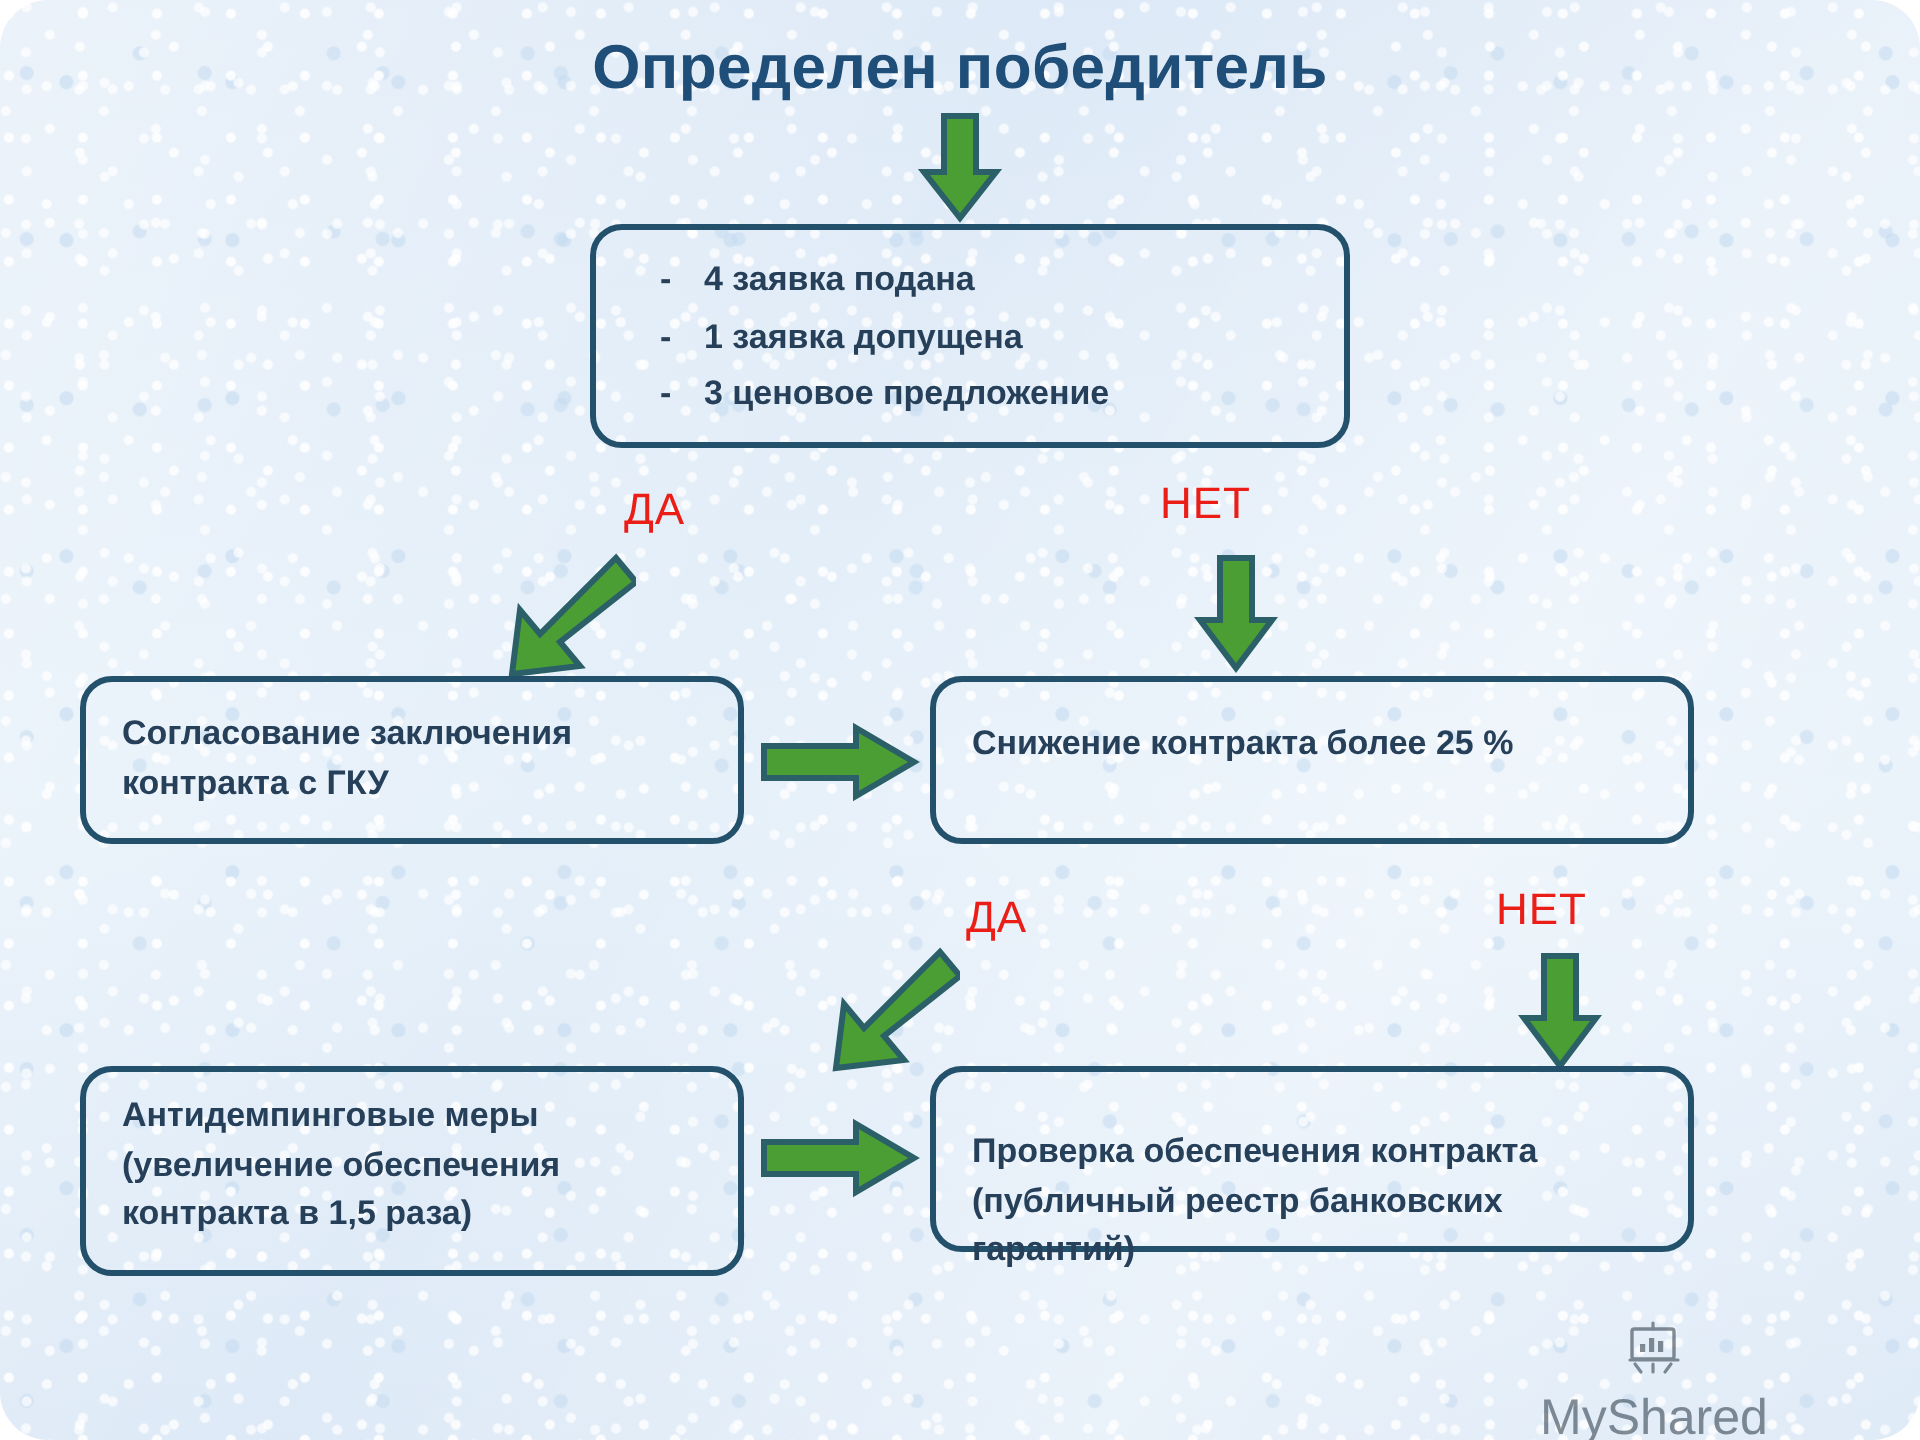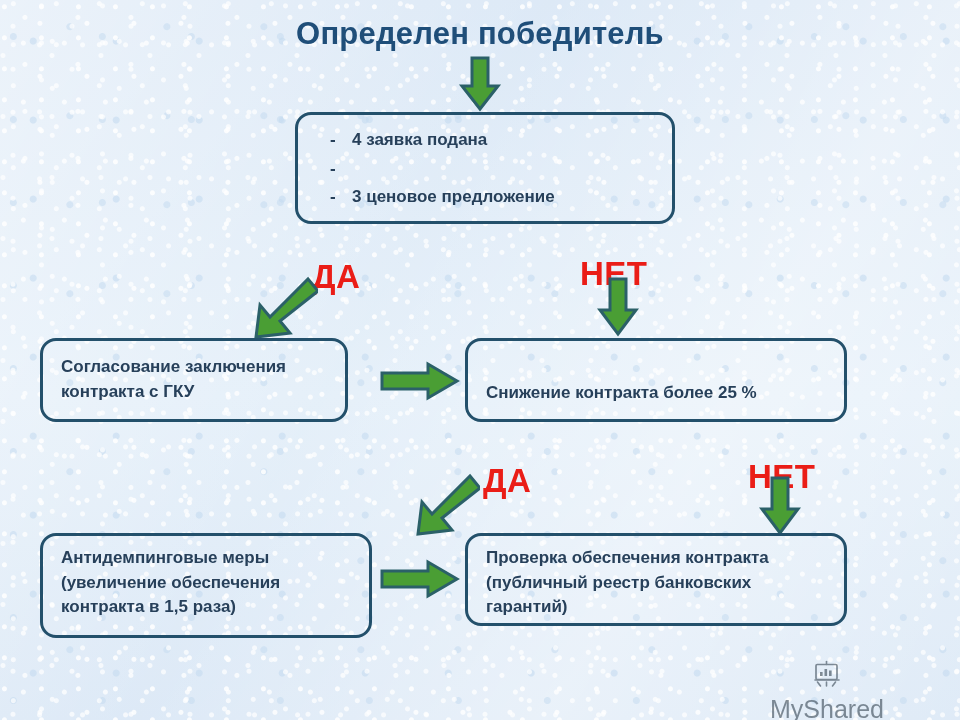--- a/index.html
+++ b/index.html
@@ -32,20 +32,21 @@
       radial-gradient(circle at 40% 52%, rgba(197,219,240,0.6) 0 3px, transparent 4px),
       radial-gradient(circle at 72% 30%, rgba(197,219,240,0.55) 0 3px, transparent 4px),
       radial-gradient(circle at 15% 44%, rgba(197,219,240,0.55) 0 3px, transparent 4px),
       linear-gradient(120deg, rgba(255,255,255,0.45) 0%, rgba(255,255,255,0.05) 40%, rgba(255,255,255,0.4) 70%, rgba(255,255,255,0.1) 100%),
       linear-gradient(0deg, #dbe8f6 0%, #e4eff9 45%, #dbe8f6 100%);
     background-size:
       37px 31px, 43px 41px, 53px 47px, 61px 37px, 47px 53px,
       59px 43px, 41px 59px, 67px 47px, 49px 61px, 43px 67px,
       83px 79px, 97px 89px, 89px 83px,
       100% 100%, 100% 100%;
+    border-radius: 24px;
   }
 
   
   #title {
     position: absolute;
     left: 0;
     top: 16px;
     width: 960px;
     text-align: center;
     font-size: 31px;
@@ -81,48 +82,47 @@
   .bullet-dash {
     width: 54px;
     padding-left: 32px;
     box-sizing: border-box;
     font-weight: bold;
     color: #27405a;
   }
   .bullet-text { flex: 1; }
 
   
-  #box-approval { left: 40px; top: 338px; width: 308px; height: 84px; }
+  #box-approval { left: 40px; top: 338px; width: 332px; height: 84px; }
   #box-approval .inner { padding: 14px 18px; }
 
   
   #box-reduction { left: 465px; top: 338px; width: 382px; height: 84px; }
-  #box-reduction .inner { padding: 40px 18px; text-align: left; }
+  #box-reduction .inner { padding: 19px 18px; text-align: left; }
 
   
   #box-antidumping { left: 40px; top: 533px; width: 332px; height: 105px; }
   #box-antidumping .inner { padding: 10px 18px; }
 
   
   #box-verification { left: 465px; top: 533px; width: 382px; height: 93px; }
-  #box-verification .inner { padding: 10px 18px; }
+  #box-verification .inner { padding: 28px 18px; }
 
   
   .arrow {
     position: absolute;
   }
 
   
   .decision-label {
     position: absolute;
-    font-size: 33px;
-    font-weight: bold;
+    font-size: 22px;
+    font-weight: normal;
     color: #ea1d17;
     letter-spacing: 0.5px;
-    margin-top: 16px;
   }
   #label-yes-1  { left: 312px; top: 242px; }
   #label-no-1   { left: 580px; top: 239px; }
   #label-yes-2  { left: 483px; top: 446px; }
   #label-no-2   { left: 748px; top: 442px; }
 
   
   #watermark {
     position: absolute;
     left: 770px;
@@ -151,20 +151,21 @@
   </svg>
 
   <div class="node" id="box-applications">
     <div class="inner">
       <div class="bullet-row">
         <span class="bullet-dash">-</span>
         <span class="bullet-text">4 заявка подана</span>
       </div>
       <div class="bullet-row">
         <span class="bullet-dash">-</span>
+        <span class="bullet-text">1 заявка допущена</span>
       </div>
       <div class="bullet-row">
         <span class="bullet-dash">-</span>
         <span class="bullet-text">3 ценовое предложение</span>
       </div>
     </div>
   </div>
 
   <div class="decision-label" id="label-yes-1">ДА</div>
   <div class="decision-label" id="label-no-1">НЕТ</div>

